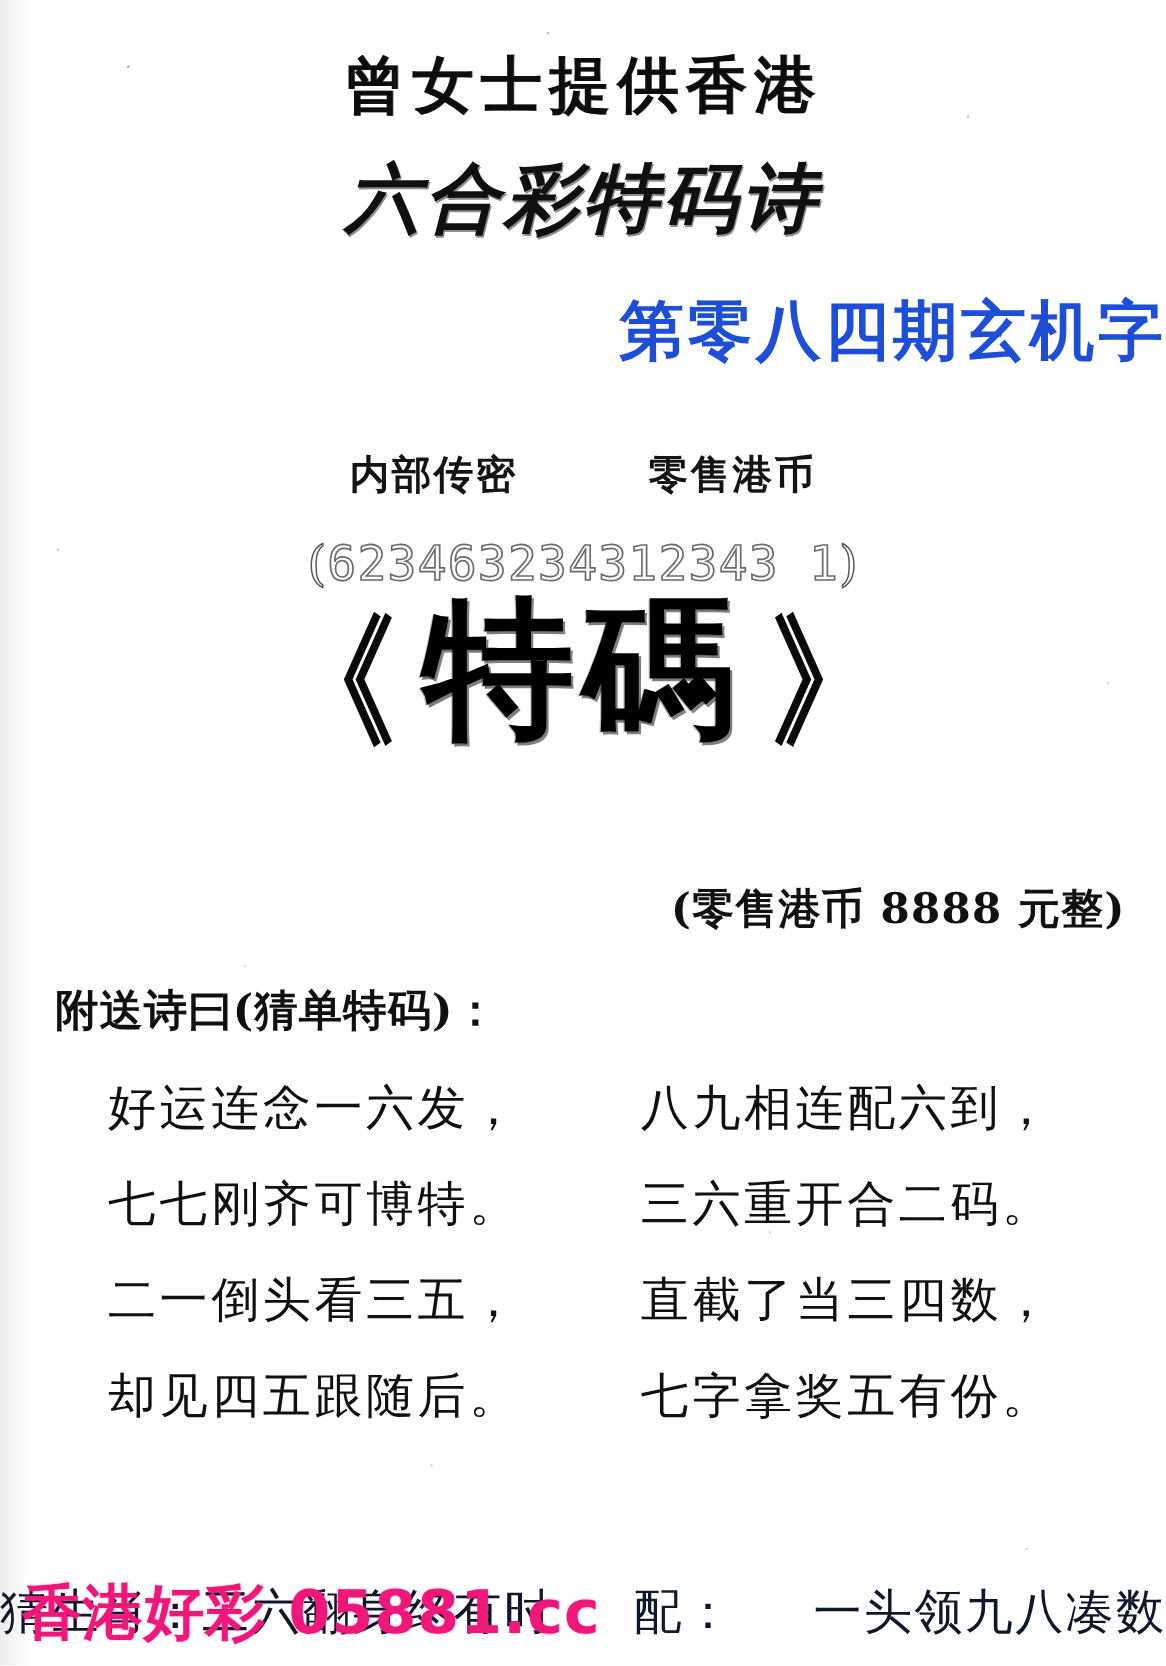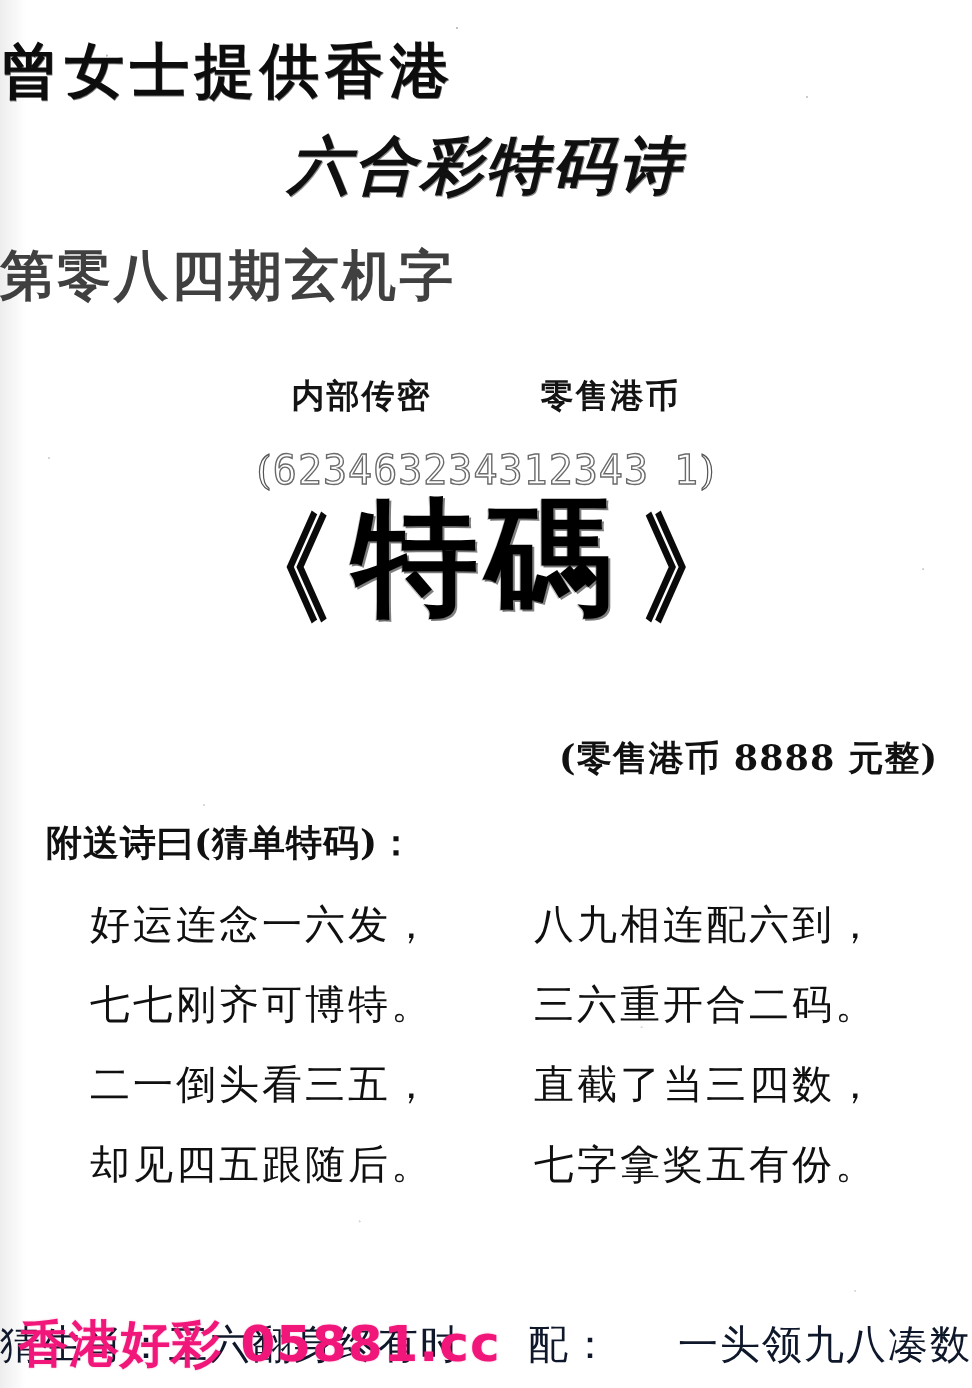--- a/index.html
+++ b/index.html
@@ -37,21 +37,22 @@
   .sheet {
     position: absolute;
     inset: 0;
   }
 
   .title-main {
     position: absolute;
     top: 28px;
     left: 0;
     width: 100%;
-    font-size: 59px;
+    text-align: center;
+    font-size: 51px;
     line-height: 86px;
     font-weight: bold;
     letter-spacing: 6px;
     font-family: "DejaVu Serif", serif;
     color: #0d0d0d;
     text-shadow: 0.6px 0.6px 0 rgba(0,0,0,0.55);
   }
 
   .title-sub {
     position: absolute;
@@ -66,26 +67,26 @@
     font-style: italic;
     color: #101010;
     text-shadow: 1px 1px 0 rgba(0,0,0,0.45);
   }
 
   .title-issue {
     position: absolute;
     top: 243px;
     left: 0;
     width: 100%;
-    text-align: left;
+    text-align: right;
     font-size: 54px;
     line-height: 64px;
     font-weight: bold;
     letter-spacing: 3px;
-    color: #404040;
+    color: #1d4ed8;
   }
 
   .notice-row {
     position: absolute;
     top: 374px;
     left: 0;
     width: 100%;
     display: flex;
     justify-content: center;
     gap: 109px;

